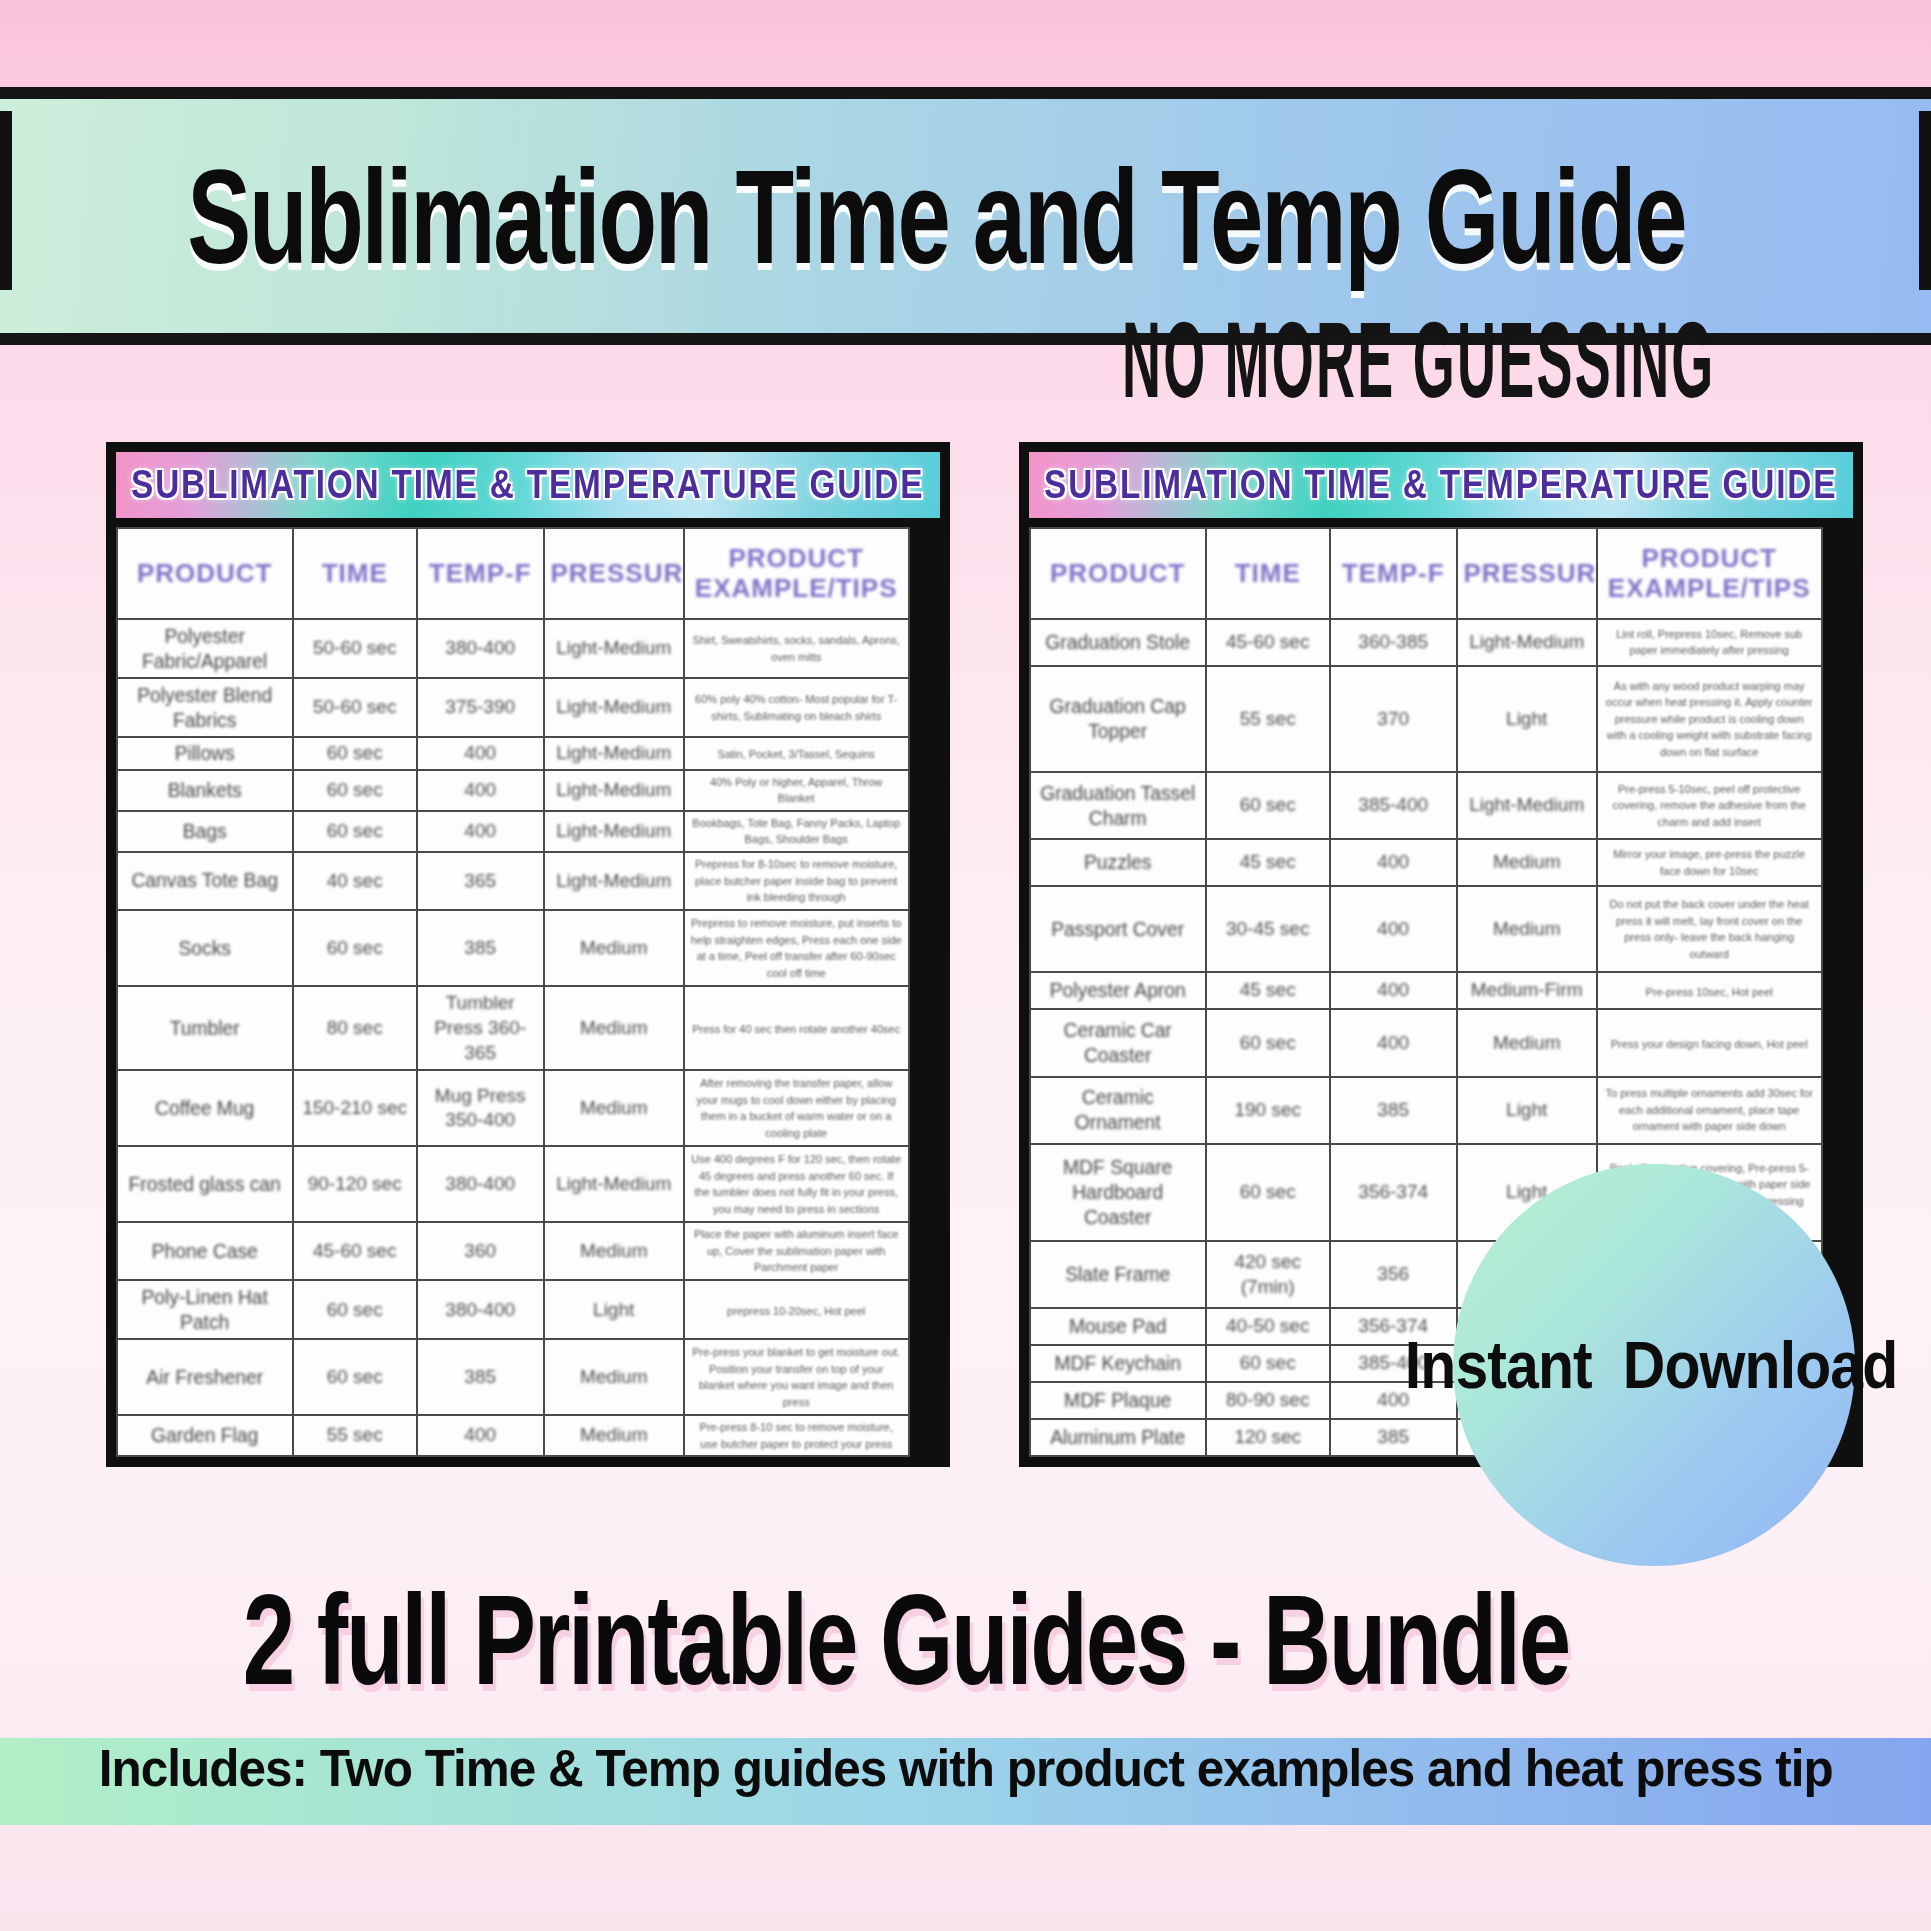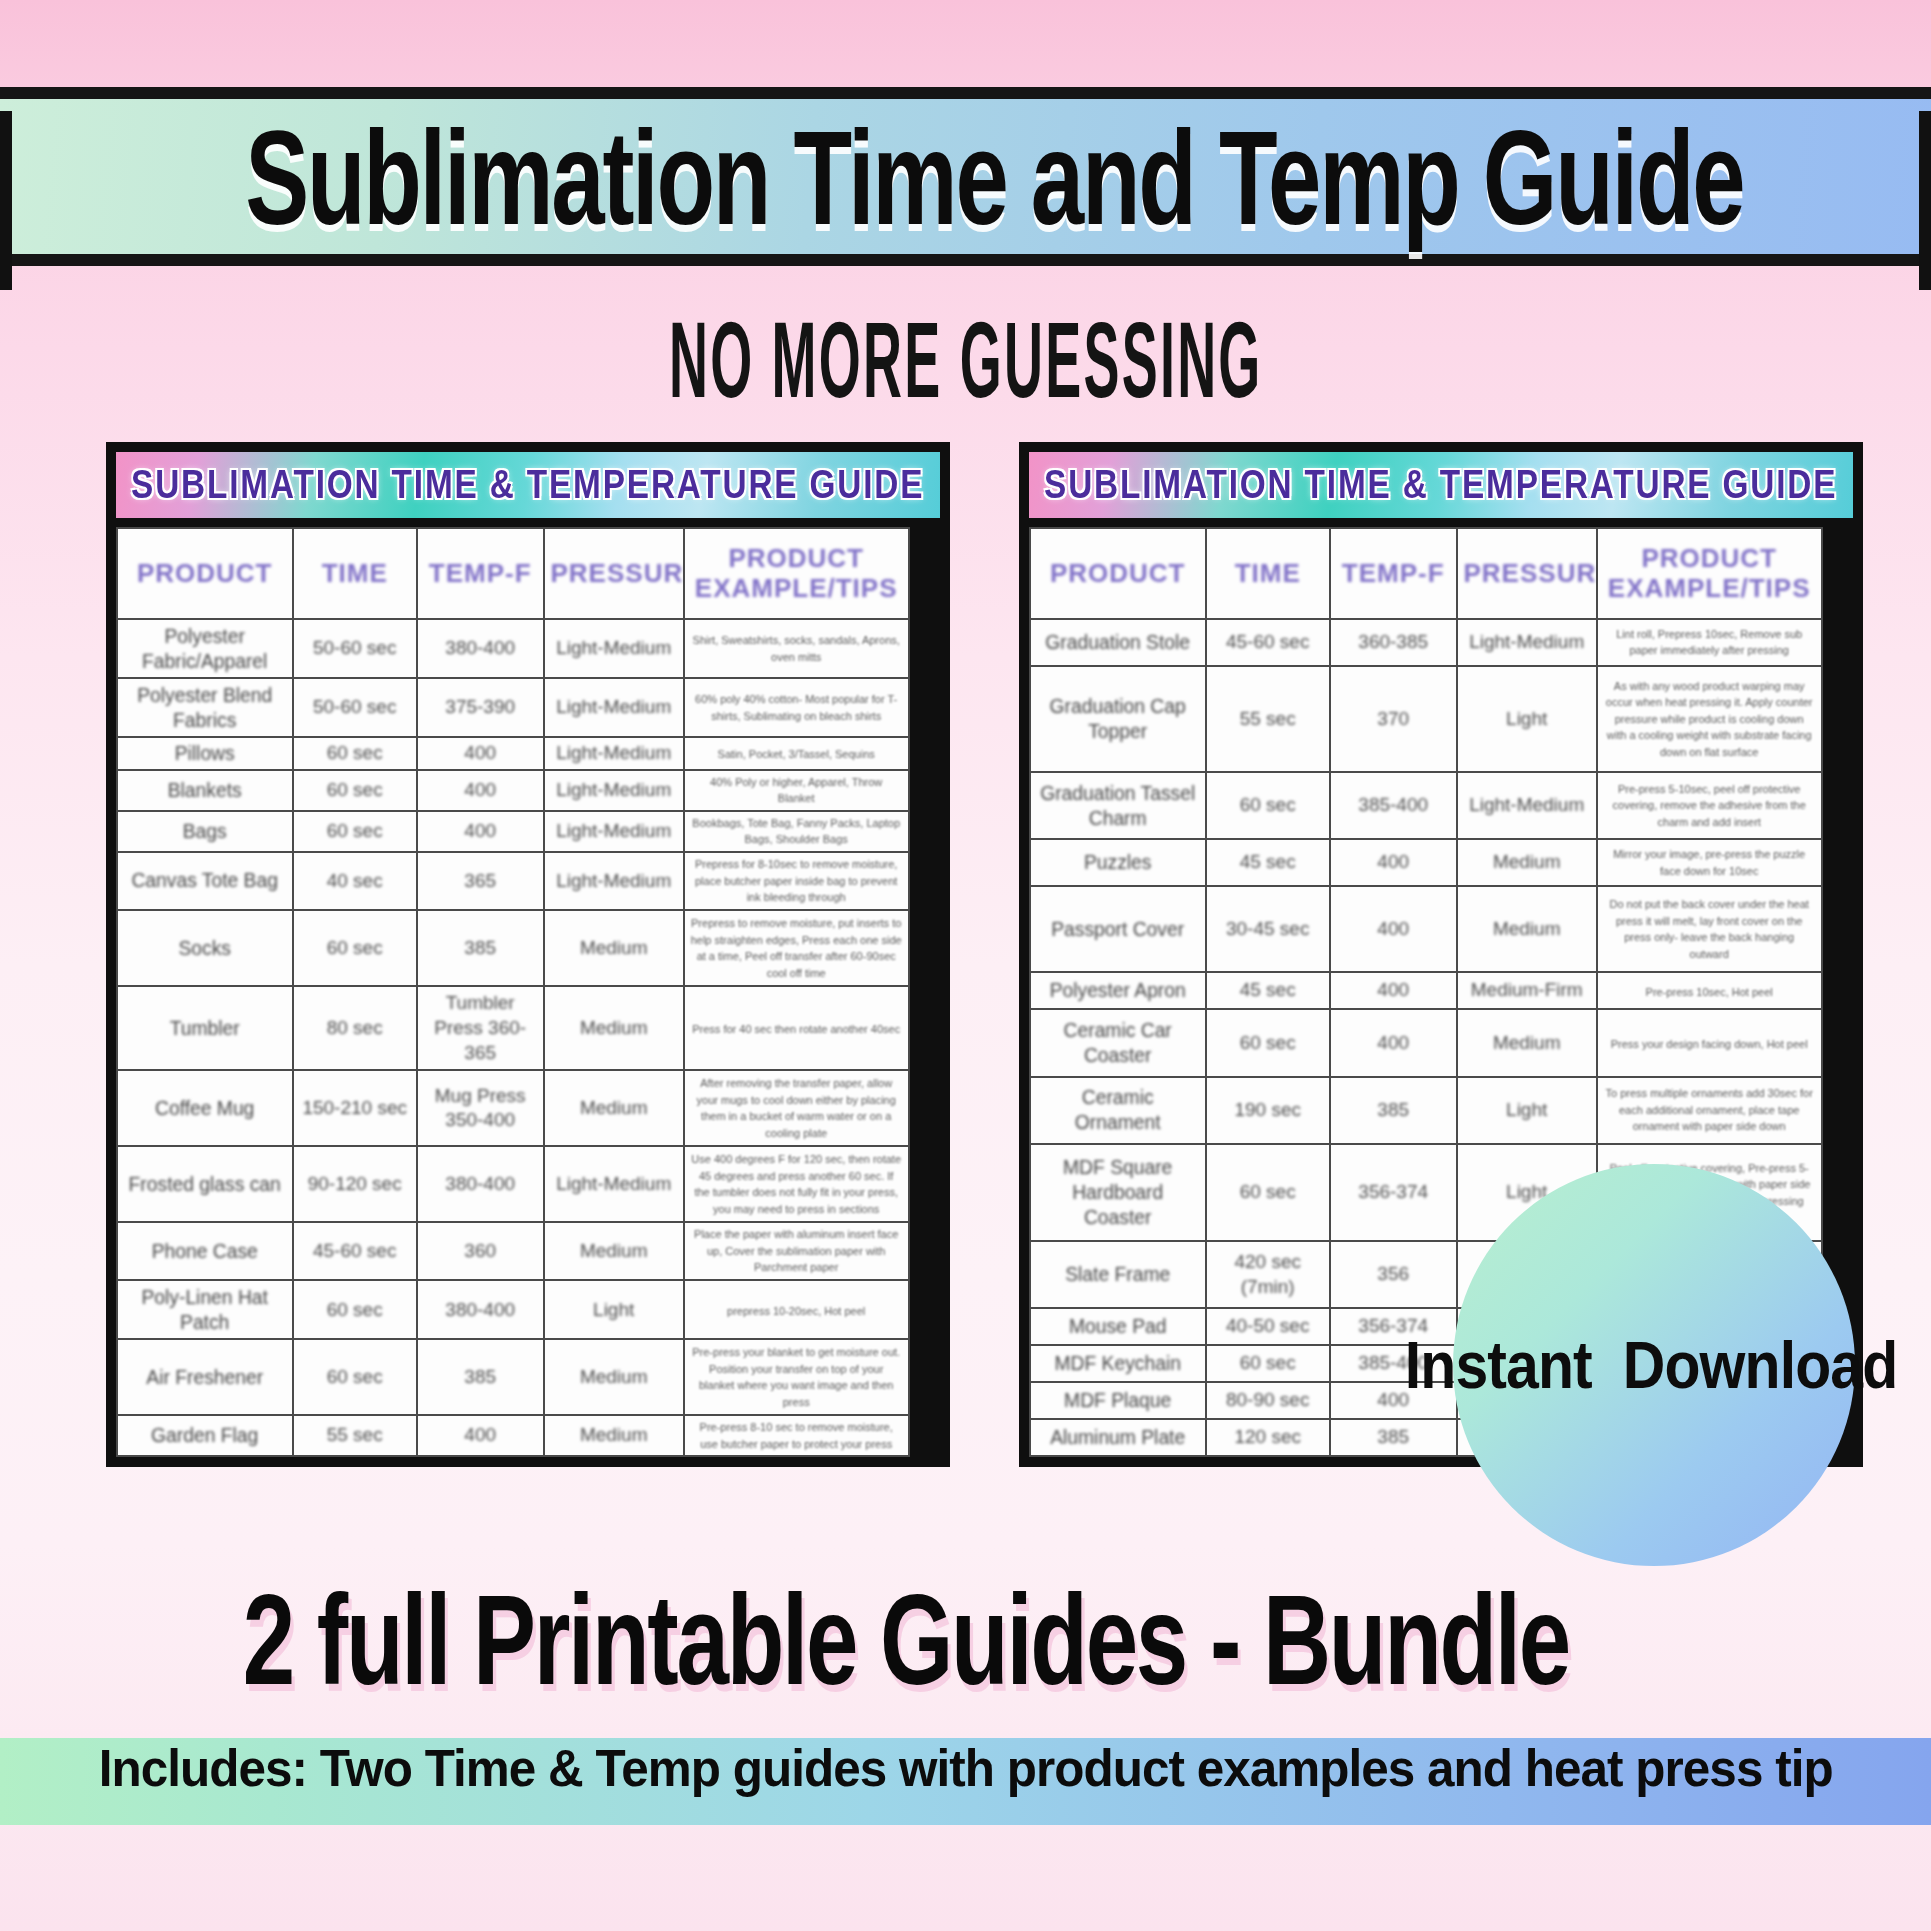--- a/index.html
+++ b/index.html
@@ -4,36 +4,36 @@
 <style>
   html,body{margin:0;padding:0;background:#fff;}
   .stage{
     position:relative;width:1931px;height:1931px;overflow:hidden;
     font-family:"Liberation Sans","DejaVu Sans",sans-serif;
     background:linear-gradient(180deg,#f9c2da 0%,#fbcfe2 7%,#fcd9e9 18%,
       #fde6f0 34%,#fdeff5 50%,#fdf2f7 66%,#fdf0f6 80%,#fceaf2 90%,#fbe3ee 100%);
   }
   
   .title-banner{
-    position:absolute;left:0;top:87px;width:1931px;height:179px;box-sizing:border-box;
+    position:absolute;left:0;top:87px;width:1931px;height:258px;box-sizing:border-box;
     background:linear-gradient(95deg,var(--banner-green) 0%,#bfe6d9 20%,#abd6e4 42%,
       #9fc8ec 68%,var(--banner-blue) 100%);
     border-top:12.6px solid #151515;border-bottom:12.6px solid #151515;
-    display:flex;align-items:center;justify-content:flex-end;
+    display:flex;align-items:center;justify-content:flex-start;
   }
   .edge-bar{position:absolute;width:11.6px;height:179px;background:#111;top:111px;}
   .edge-bar.left{left:0;}
   .edge-bar.right{right:0;}
   .main-title{
     display:inline-block;transform:scale(0.8,1.12);transform-origin:center;
     font-size:120px;font-weight:800;letter-spacing:-2.9px;color:#0c0c0c;white-space:nowrap;
     text-shadow:0 5.8px 0 rgba(255,255,255,0.9);
   }
   .subtitle{
-    position:absolute;left:0;top:307px;width:1931px;text-align:center;
+    position:absolute;left:0;top:307px;width:1931px;text-align:right;
   }
   .subtitle span{
     display:inline-block;transform:scale(0.58,1.15);transform-origin:center;
     font-size:93px;font-weight:700;letter-spacing:3.9px;color:#141414;white-space:nowrap;
   }
   
   .guide-card{
     position:absolute;top:442px;width:844px;height:1025px;background:#0f0f0f;
     box-sizing:border-box;padding:9.7px;display:flex;flex-direction:column;z-index:1;
   }

